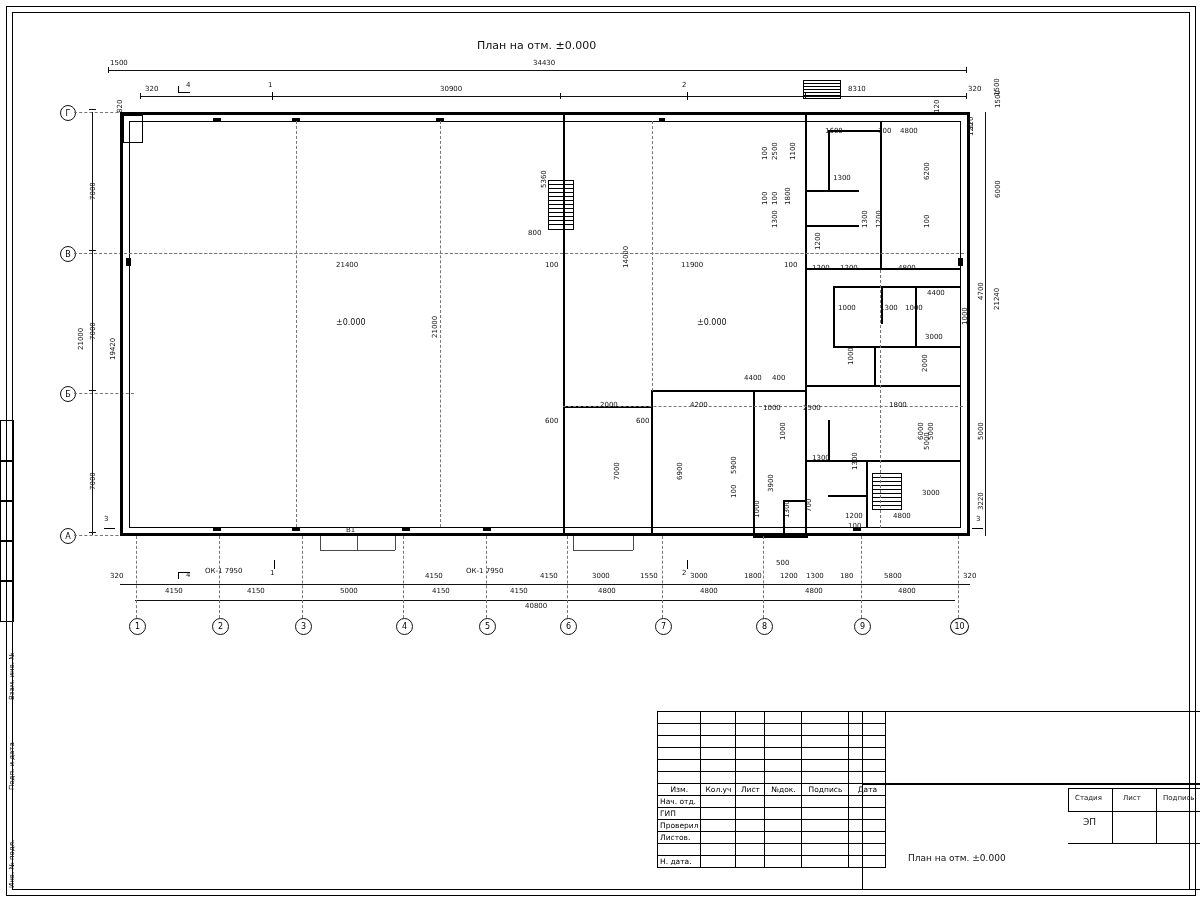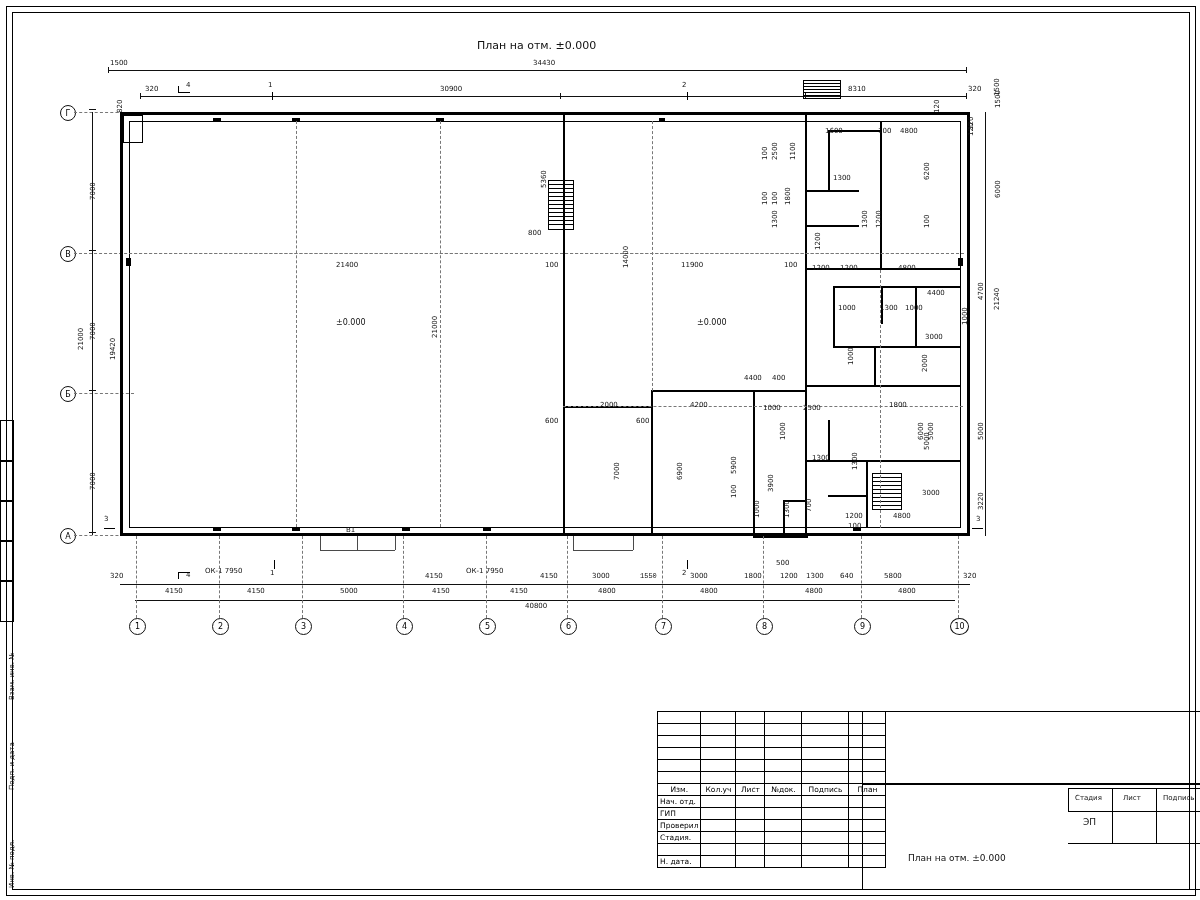--- a/index.html
+++ b/index.html
@@ -266,26 +266,26 @@
   <div class="ln thin h" style="left:573px;top:550px;width:60px;"></div>
   <div class="ln thin v" style="left:573px;top:536px;height:14px;"></div>
   <div class="ln thin v" style="left:633px;top:536px;height:14px;"></div>
 
   <div class="lbl sm abs" style="left:110px;top:573px;">320</div>
   <div class="lbl sm abs" style="left:205px;top:568px;">ОК-1 7950</div>
   <div class="lbl sm abs" style="left:466px;top:568px;">ОК-1 7950</div>
   <div class="lbl sm abs" style="left:425px;top:573px;">4150</div>
   <div class="lbl sm abs" style="left:540px;top:573px;">4150</div>
   <div class="lbl sm abs" style="left:592px;top:573px;">3000</div>
-  <div class="lbl sm abs" style="left:640px;top:573px;font-family:Liberation Mono, monospace;">1550</div>
+  <div class="lbl sm abs" style="left:640px;top:573px;">1550</div>
   <div class="lbl sm abs" style="left:690px;top:573px;">3000</div>
   <div class="lbl sm abs" style="left:744px;top:573px;">1800</div>
   <div class="lbl sm abs" style="left:780px;top:573px;">1200</div>
   <div class="lbl sm abs" style="left:806px;top:573px;">1300</div>
-  <div class="lbl sm abs" style="left:840px;top:573px;">640</div>
+  <div class="lbl sm abs" style="left:840px;top:573px;">180</div>
   <div class="lbl sm abs" style="left:884px;top:573px;">5800</div>
   <div class="lbl sm abs" style="left:963px;top:573px;">320</div>
 
   <div class="dimline" style="left:120px;top:584px;width:850px;"></div>
   <div class="lbl sm abs" style="left:165px;top:588px;">4150</div>
   <div class="lbl sm abs" style="left:247px;top:588px;">4150</div>
   <div class="lbl sm abs" style="left:340px;top:588px;">5000</div>
   <div class="lbl sm abs" style="left:432px;top:588px;">4150</div>
   <div class="lbl sm abs" style="left:510px;top:588px;">4150</div>
   <div class="lbl sm abs" style="left:598px;top:588px;">4800</div>
@@ -388,21 +388,21 @@
           <td></td>
           <td></td>
           <td></td>
         </tr>
     <tr>
       <td class="cen">Изм.</td>
       <td class="cen">Кол.уч</td>
       <td class="cen">Лист</td>
       <td class="cen">№док.</td>
       <td class="cen">Подпись</td>
-      <td class="cen">План</td>
+      <td class="cen">Дата</td>
     </tr>
     <tr>
           <td>Нач. отд.</td>
           <td></td>
           <td></td>
           <td></td>
           <td></td>
           <td></td>
         </tr>
     <tr>
@@ -415,21 +415,21 @@
         </tr>
     <tr>
           <td>Проверил</td>
           <td></td>
           <td></td>
           <td></td>
           <td></td>
           <td></td>
         </tr>
     <tr>
-          <td>Стадия.</td>
+          <td>Листов.</td>
           <td></td>
           <td></td>
           <td></td>
           <td></td>
           <td></td>
         </tr>
     <tr>
           <td></td>
           <td></td>
           <td></td>

